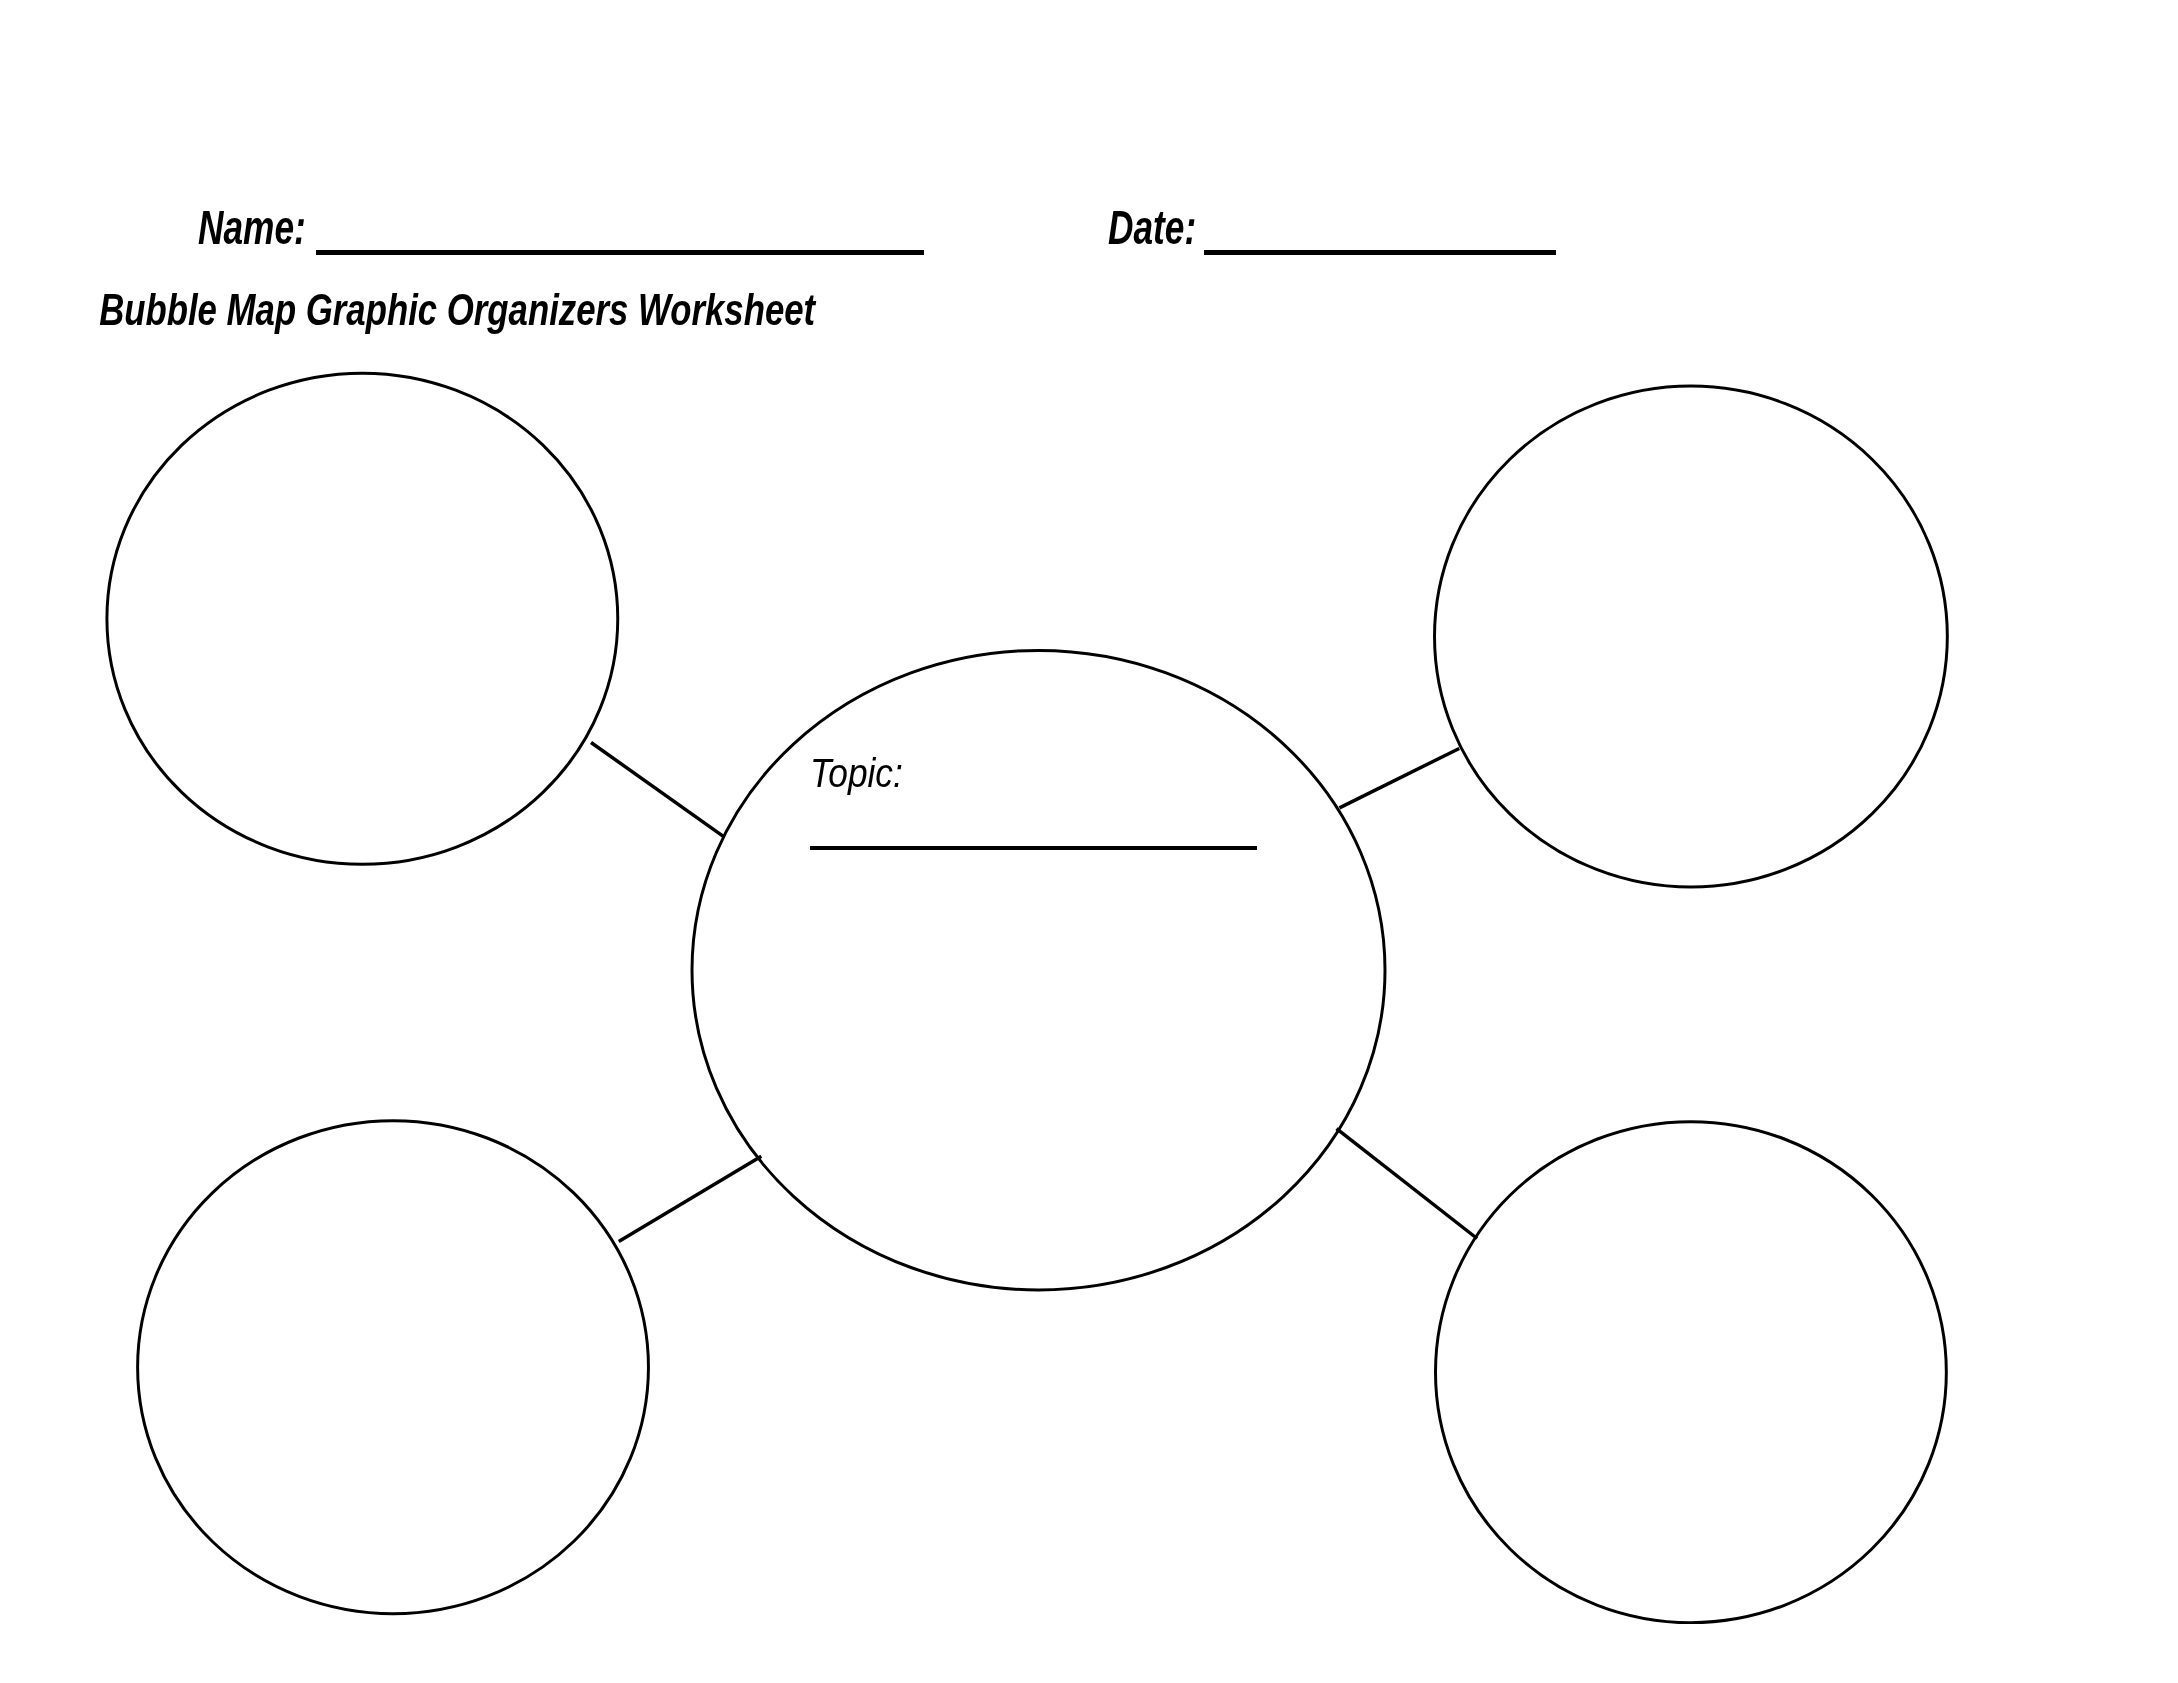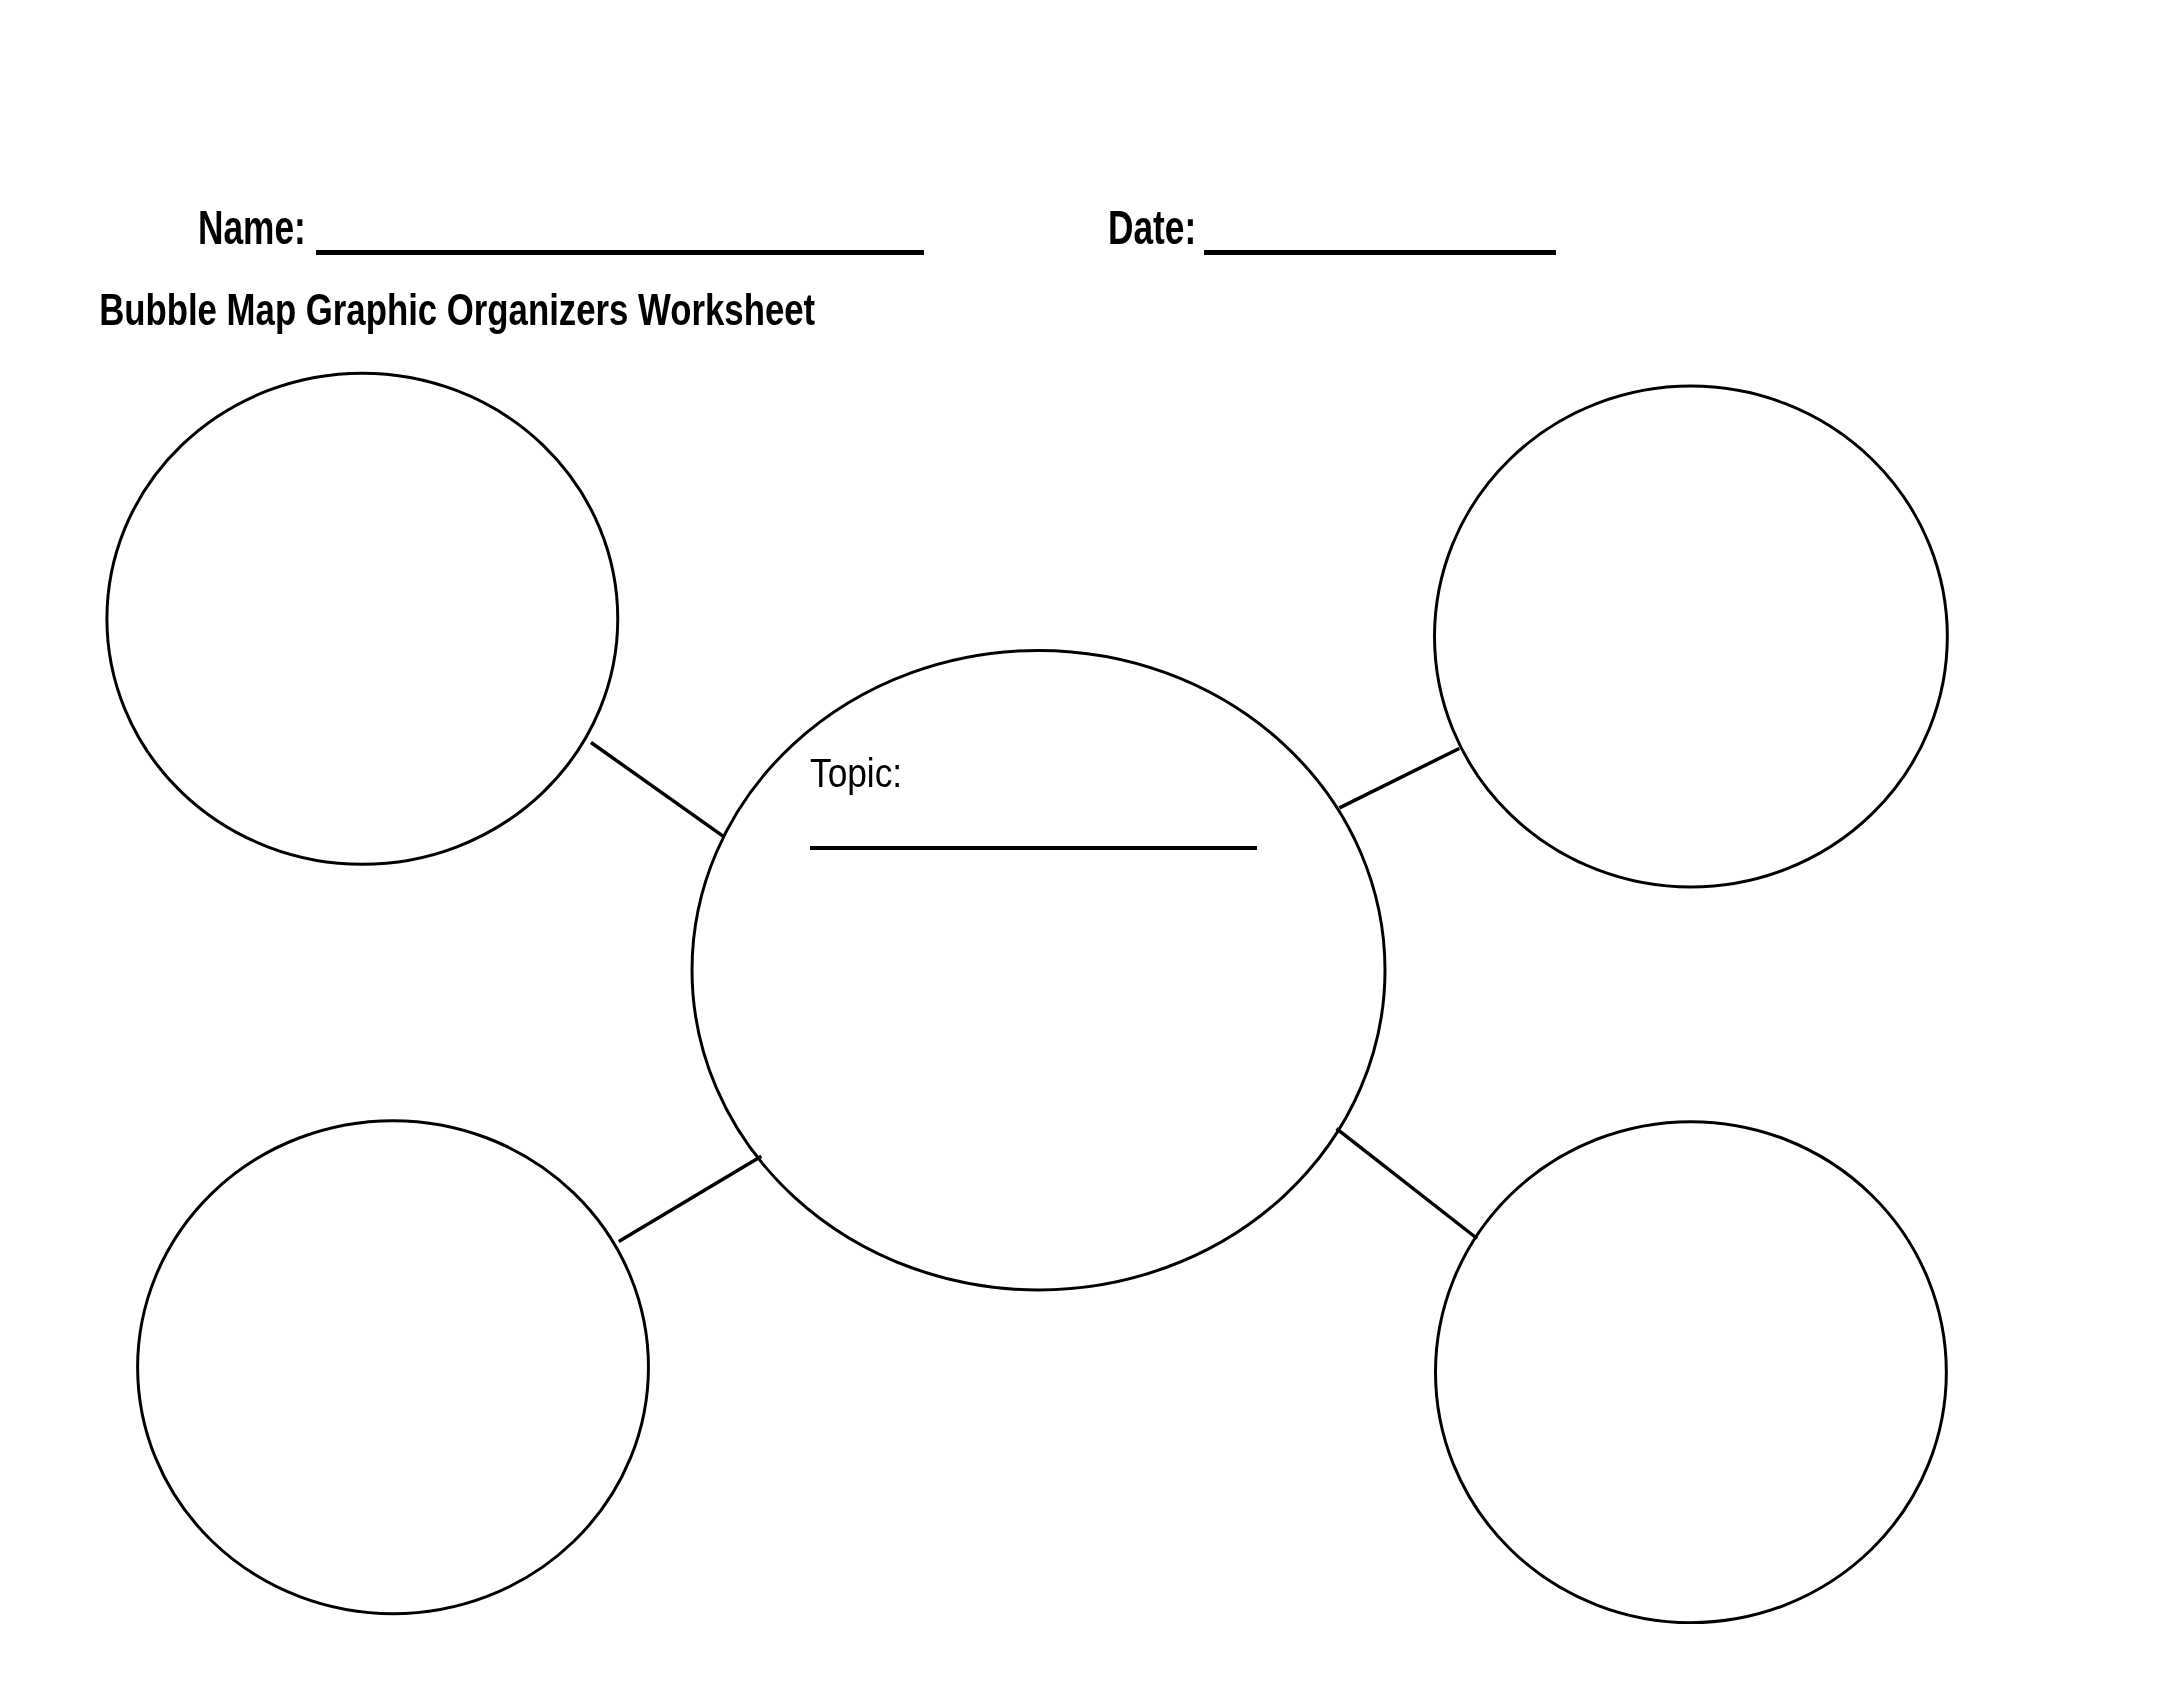--- a/index.html
+++ b/index.html
@@ -13,20 +13,21 @@
     position: relative;
     overflow: hidden;
     font-family: "Liberation Sans", sans-serif;
     color: #000000;
   }
   .sheet {
     position: absolute;
     inset: 0;
     width: 2178px;
     height: 1683px;
+    font-style: italic;
   }
   svg.diagram {
     position: absolute;
     left: 0;
     top: 0;
     width: 2178px;
     height: 1683px;
   }
   .hdr-label {
     position: absolute;

